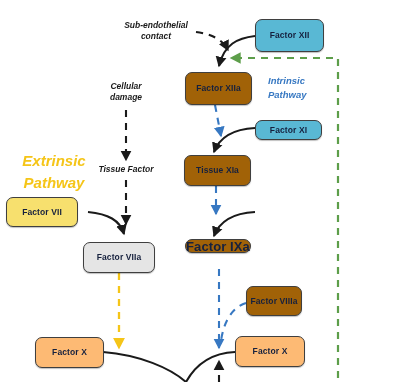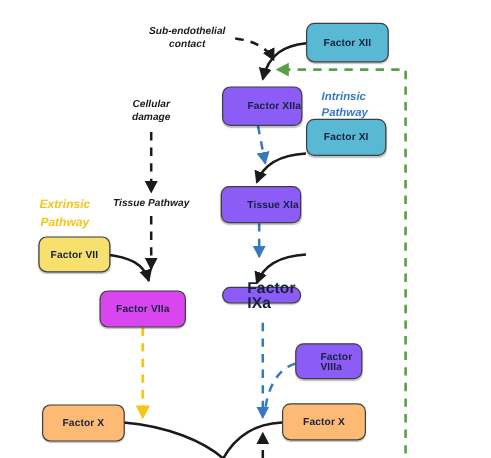--- a/index.html
+++ b/index.html
@@ -21,23 +21,23 @@
     display:flex;align-items:center;justify-content:center;
     font-weight:bold;
     color:#16213e;
     letter-spacing:.1px;
     text-align:left;
     line-height:1;
     z-index:3;
     box-shadow:0 1px 1px rgba(0,0,0,.25);
   }
   .n-lightblue{background:#59b8d4;}
-  .n-darkblue{background:#8b5cf6;padding-left:20px;}
+  .n-darkblue{background:#a16207;}
   .n-lightyellow{background:#f7e06e;}
-  .n-gold{background:#d946ef;}
+  .n-gold{background:#e5e5e5;}
   .n-green{background:#fdba74;}
 
   .lbl{
     position:absolute;
     font-weight:bold;
     color:#1a1a1a;
     line-height:1.35;
     text-align:center;
     z-index:4;
     white-space:pre-line;
@@ -106,42 +106,42 @@
 
     <path d="M219,382 L219,361" fill="none" stroke="#1a1a1a" stroke-width="2.1" stroke-dasharray="7 6" marker-end="url(#ah-black)"></path>
   </svg>
 
   <div class="lbl" style="left:112px;top:20px;width:88px;font-size:8.5px;">Sub-endothelial
 contact</div>
 
   <div class="lbl" style="left:92px;top:81px;width:68px;font-size:8.5px;">Cellular
 damage</div>
 
-  <div class="lbl" style="left:86px;top:164px;width:80px;font-size:8.5px;">Tissue Pathway</div>
+  <div class="lbl" style="left:86px;top:164px;width:80px;font-size:8.5px;">Tissue Factor</div>
 
   <div class="pathlbl p-intrinsic" style="left:268px;top:74px;width:68px;font-size:9.5px;">Intrinsic
 Pathway</div>
 
-  <div class="pathlbl p-extrinsic" style="left:20px;top:164px;width:68px;font-size:10px;">Extrinsic
+  <div class="pathlbl p-extrinsic" style="left:20px;top:150px;width:68px;font-size:15px;">Extrinsic
 Pathway</div>
 
   <div class="node n-lightblue" style="left:255px;top:19px;width:69px;height:33px;font-size:8.5px;">Factor XII</div>
 
   <div class="node n-darkblue" style="left:185px;top:72px;width:67px;height:33px;font-size:8.5px;">Factor XIIa</div>
 
-  <div class="node n-lightblue" style="left:255px;top:99px;width:67px;height:31px;font-size:8.5px;">Factor XI</div>
+  <div class="node n-lightblue" style="left:255px;top:120px;width:67px;height:20px;font-size:8.5px;">Factor XI</div>
 
   <div class="node n-darkblue" style="left:184px;top:155px;width:67px;height:31px;font-size:8.5px;">Tissue XIa</div>
 
 
   <div class="node n-darkblue" style="left:185px;top:239px;width:66px;height:14px;font-size:13px;">Factor IXa</div>
 
   <div class="node n-darkblue" style="left:246px;top:286px;width:56px;height:30px;font-size:8.5px;">Factor VIIIa</div>
 
-  <div class="node n-lightyellow" style="left:32px;top:197px;width:60px;height:30px;font-size:8.5px;">Factor VII</div>
+  <div class="node n-lightyellow" style="left:6px;top:197px;width:72px;height:30px;font-size:8.5px;">Factor VII</div>
 
   <div class="node n-gold" style="left:83px;top:242px;width:72px;height:31px;font-size:8.5px;">Factor VIIa</div>
 
   <div class="node n-green" style="left:35px;top:337px;width:69px;height:31px;font-size:8.5px;">Factor X</div>
 
   <div class="node n-green" style="left:235px;top:336px;width:70px;height:31px;font-size:8.5px;">Factor X</div>
 
 </div>
 
 </body></html>

